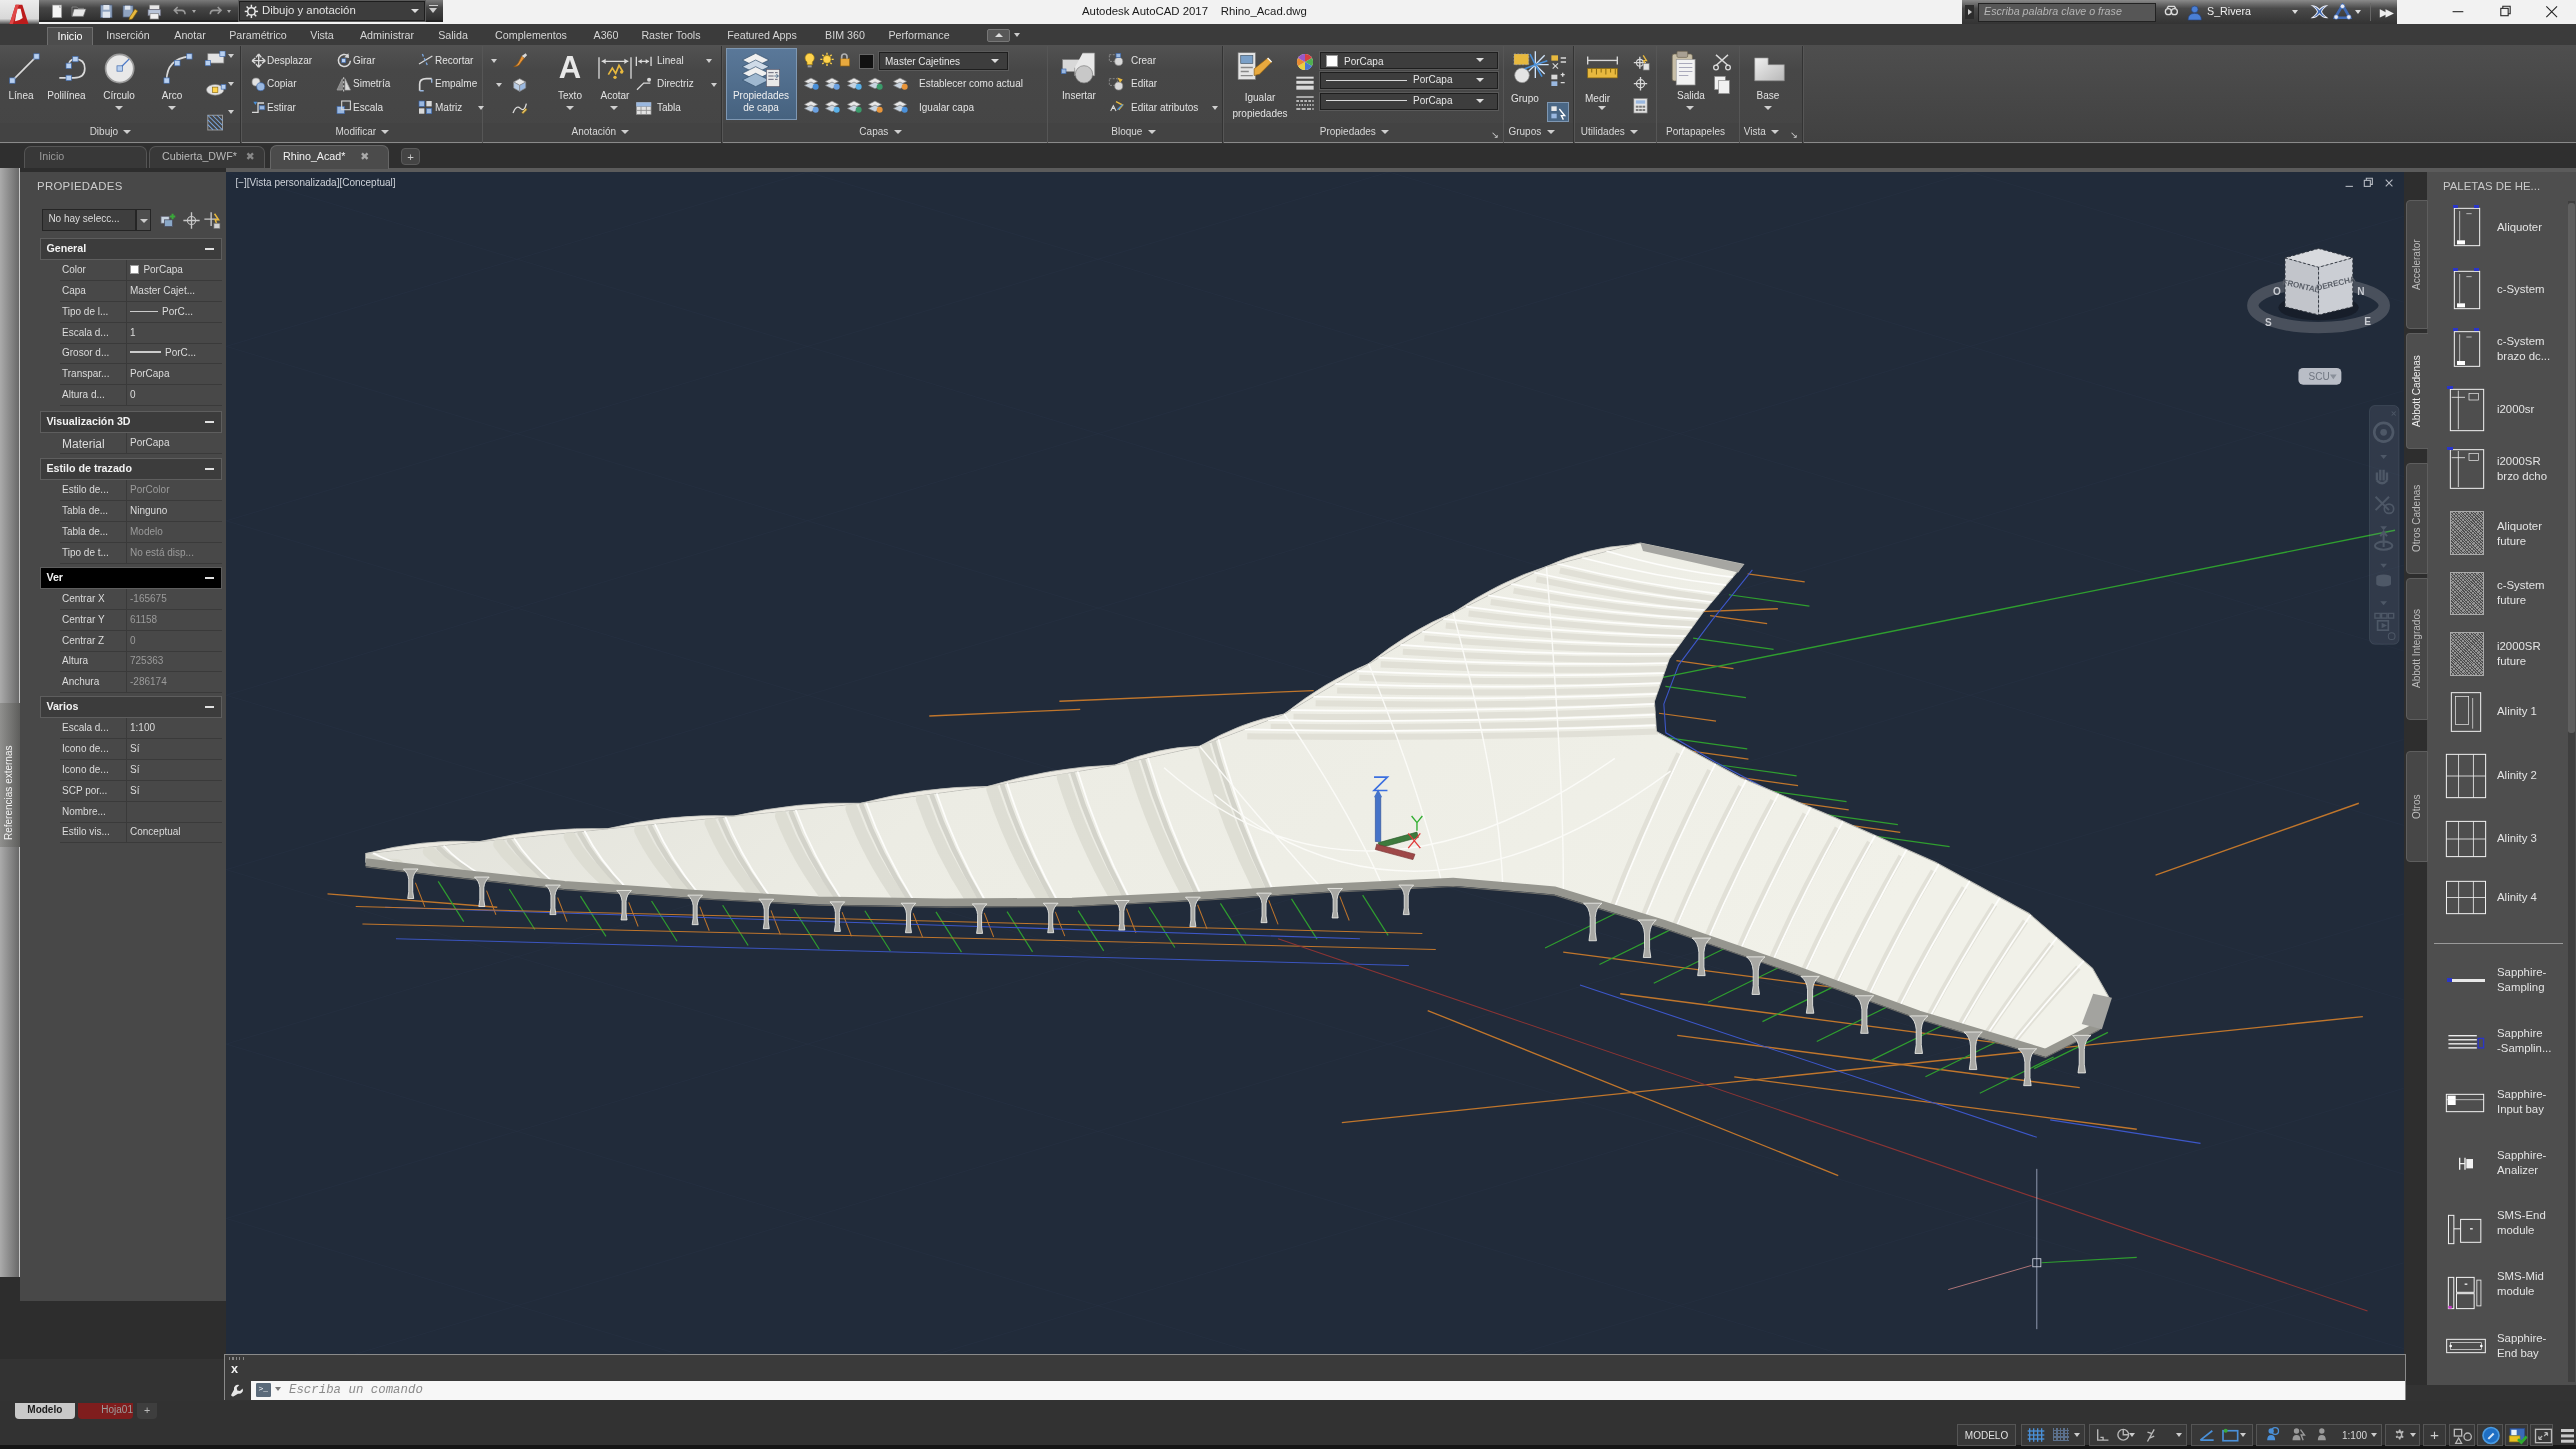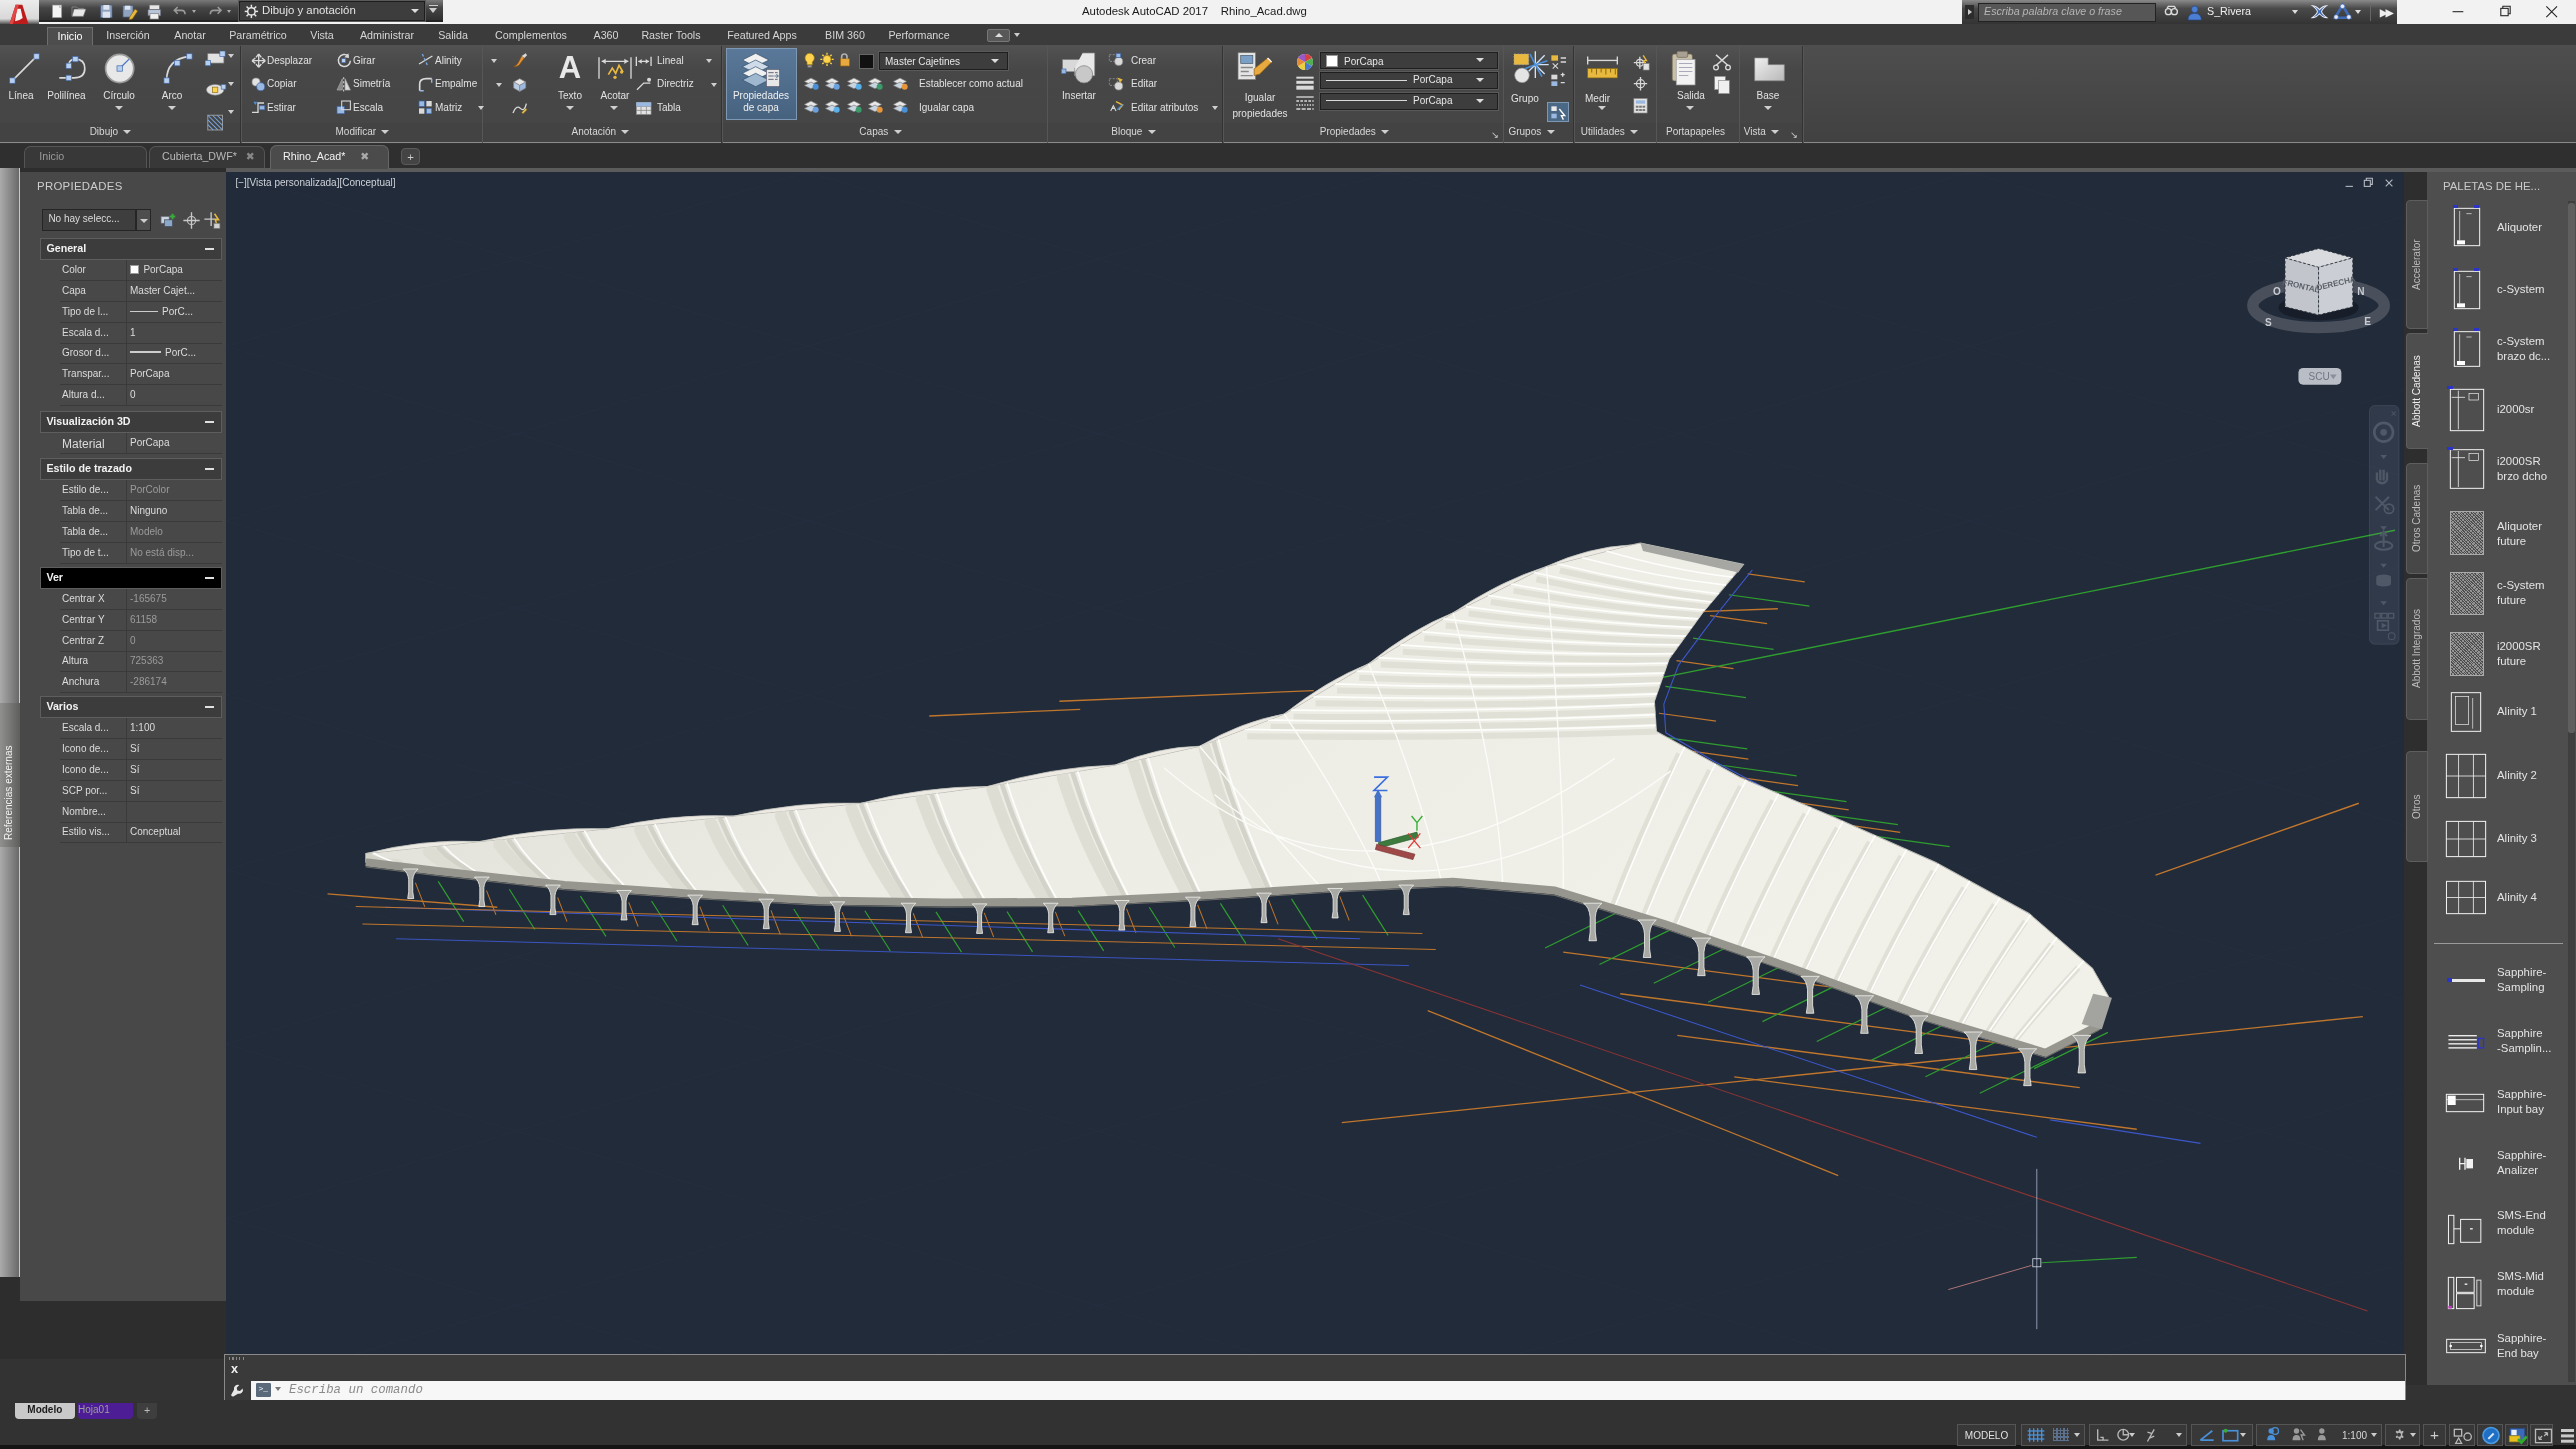--- a/index.html
+++ b/index.html
@@ -209,21 +209,21 @@
 <svg class="abs" style="left:335px;top:52px" width="17.4" height="17.4" viewBox="0 0 26 26">
     <path d="M20,6 A9,9 0 1,0 23,13" stroke="#d9d9d9" stroke-width="2.2" fill="none"></path>
     <path d="M20,2 l1,7 l-7,-1 z" fill="#d9d9d9"></path>
     <rect x="10" y="10" width="6" height="6" fill="#b8d0f0" stroke="#3c66a8"></rect>
   </svg>
 <div class="abs" style="left:353px;top:55px;color:#e2e2e2;font-size:10px;white-space:nowrap">Girar</div>
 <svg class="abs" style="left:417px;top:52px" width="17.4" height="17.4" viewBox="0 0 26 26">
     <path d="M3,18 L23,6" stroke="#d9d9d9" stroke-width="2"></path>
     <path d="M8,3 L16,21" stroke="#7aa7e0" stroke-width="2" stroke-dasharray="4,3"></path>
   </svg>
-<div class="abs" style="left:435px;top:55px;color:#e2e2e2;font-size:10px;white-space:nowrap">Alinity</div>
+<div class="abs" style="left:435px;top:55px;color:#e2e2e2;font-size:10px;white-space:nowrap">Recortar</div>
 <div class="abs" style="left:491px;top:59px;width:0;height:0;border-left:3.4px solid transparent;border-right:3.4px solid transparent;border-top:4px solid #cfcfcf"></div>
 <svg class="abs" style="left:511px;top:52px" width="17.4" height="17.4" viewBox="0 0 26 26">
     <path d="M4,22 Q10,20 12,14 L16,6 L20,9 L14,17 Q12,22 4,22 Z" fill="#e8953a" stroke="#8a5410"></path>
     <path d="M16,6 L22,2 L24,5 L20,9 Z" fill="#d9d9d9"></path>
   </svg>
 <svg class="abs" style="left:250px;top:76px" width="17.4" height="17.4" viewBox="0 0 26 26">
     <circle cx="9" cy="9" r="6" fill="#e2e2e2" stroke="#888"></circle>
     <circle cx="16" cy="16" r="6" fill="#9ab8e0" stroke="#3c66a8"></circle>
   </svg>
 <div class="abs" style="left:267px;top:78px;color:#e2e2e2;font-size:10px;white-space:nowrap">Copiar</div>
@@ -1052,21 +1052,21 @@
  </div>
  <div class="abs" style="left:26px;top:25.5px;width:2154px;height:19.5px;background:#f7f7f7">
   <div class="abs" style="left:5.4px;top:2.7px;width:14.8px;height:13.4px;background:#5a6a7a;border-radius:1.3px;color:#fff;font-size:8px;padding:1.3px 0 0 2px;font-family:'Liberation Mono',monospace">&gt;_</div>
   <div class="abs" style="left:24px;top:6.7px;width:0;height:0;border-left:3.4px solid transparent;border-right:3.4px solid transparent;border-top:4px solid #777"></div>
   <div class="abs" style="left:38px;top:2.7px;color:#8a8a8a;font-size:12.4px;font-style:italic;font-family:'Liberation Mono',monospace">Escriba un comando</div>
  </div>
 </div>
 
 <div class="abs" style="left:0;top:1401px;width:2576px;height:48px;background:#323232"></div>
 <div class="abs" style="left:14.8px;top:1403px;width:60px;height:16px;background:#c9c9c9;border-radius:0 0 4px 4px;color:#1a1a1a;font-size:10px;font-weight:bold;text-align:center;padding-top:1.3px">Modelo</div>
-<div class="abs" style="left:78px;top:1403px;width:55px;height:16px;background:#4c1d95;border-radius:0 0 4px 4px;color:#9d9d9d;font-size:10px;text-align:left;padding-top:1.3px">Hoja01</div>
+<div class="abs" style="left:78px;top:1403px;width:55px;height:16px;background:#7f1d1d;border-radius:0 0 4px 4px;color:#9d9d9d;font-size:10px;text-align:right;padding-top:1.3px">Hoja01</div>
 <div class="abs" style="left:137px;top:1403px;width:20px;height:16px;background:#3e3e3e;border-radius:0 0 4px 4px;color:#bbb;font-size:10.7px;text-align:center;padding-top:1.3px">+</div>
 <div class="abs" style="left:0;top:1445px;width:2576px;height:4px;background:#151515"></div>
 <div class="abs" style="left:1957px;top:1424px;width:59px;height:22px;background:#383838;border:0.7px solid #555">
     <div class="abs" style="left:0;top:4.7px;width:100%;text-align:center;color:#e0e0e0;font-size:10px">MODELO</div>
   </div>
 <div class="abs" style="left:2021px;top:1424px;width:64px;height:22px;background:#383838;border:0.7px solid #555">
     <svg class="abs" style="left:5.4px;top:2px" width="20" height="16" viewBox="0 0 30 24">
       <g stroke="#4a90d9" stroke-width="2">
         <line x1="4" y1="2" x2="4" y2="22"></line>
         <line x1="10" y1="2" x2="10" y2="22"></line>

